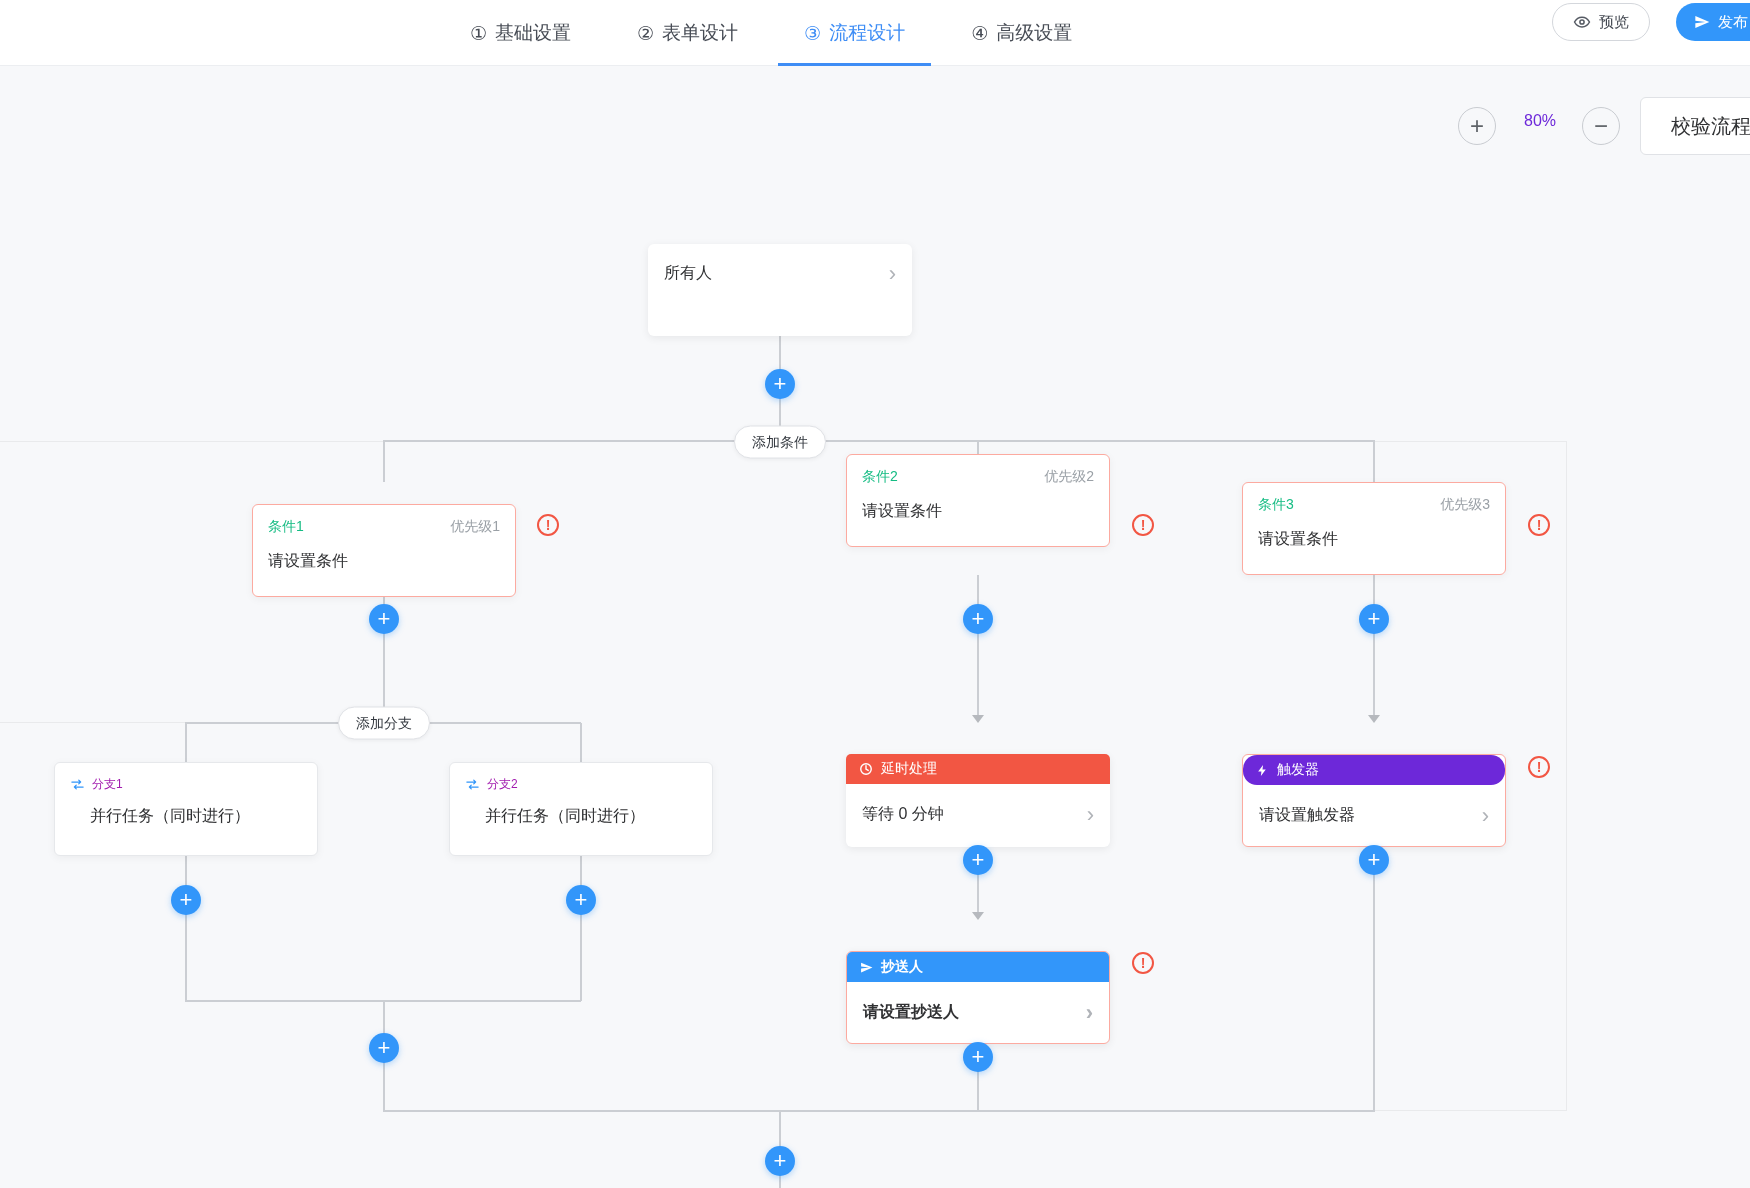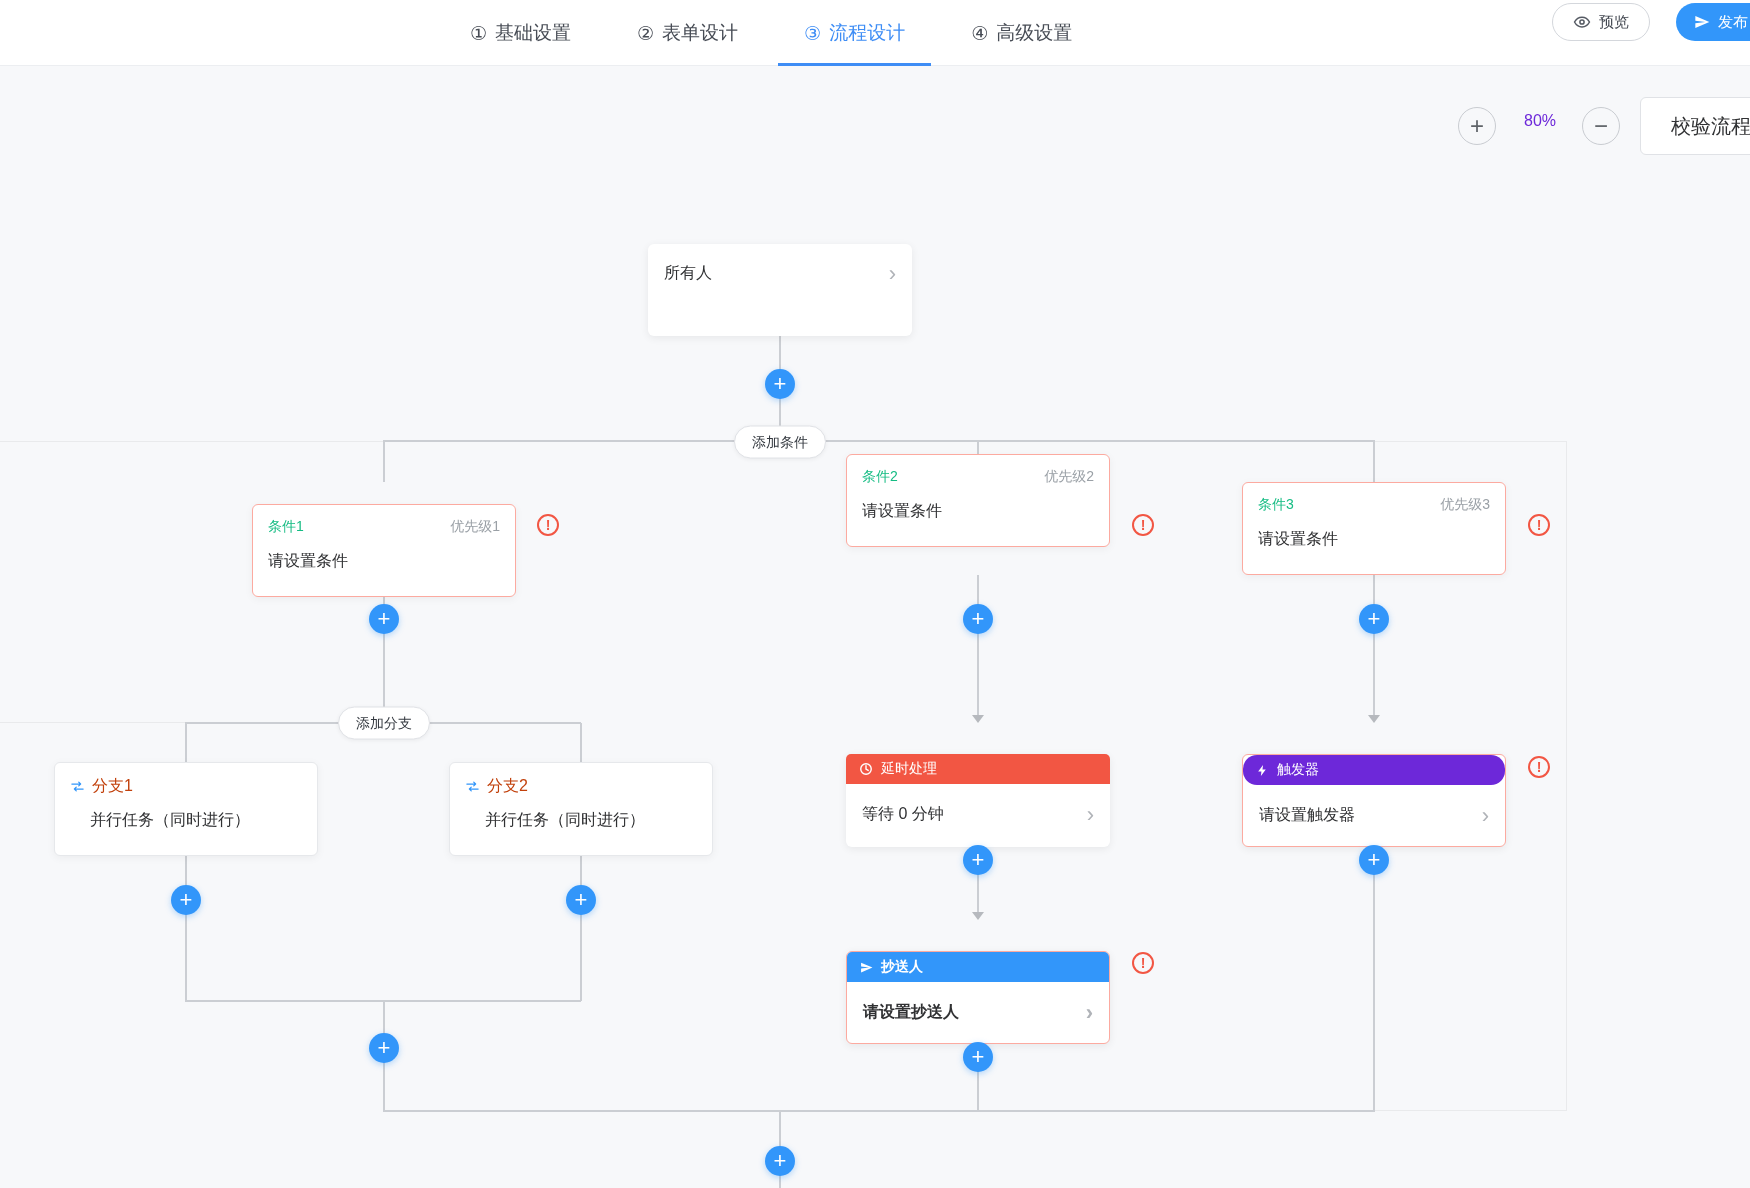--- a/index.html
+++ b/index.html
@@ -112,21 +112,21 @@
   .cond-top { display:flex; justify-content:space-between; align-items:center; font-size:14px; }
   .cond-title { color:#15bc83; }
   .cond-pri { color:#9aa0a6; }
   .cond-body { margin-top:15px; font-size:16px; color:#303133; }
 
   .branch-node {
     position:absolute; width:264px; height:94px; background:#fff;
     border:1px solid #e6e8eb; border-radius:6px; padding:13px 15px;
     box-shadow:0 2px 8px rgba(0,0,0,0.05); z-index:4; cursor:pointer;
   }
-  .branch-top { display:flex; align-items:center; gap:7px; font-size:16px; color:#c2410c; }
+  .branch-top { display:flex; align-items:center; gap:7px; font-size:12px; color:#a21caf; }
   .branch-body { margin-top:13px; font-size:16px; color:#303133;margin-left:20px; }
 
   .warn {
     position:absolute; width:22px; height:22px; border-radius:50%;
     border:2px solid #f25643; color:#f25643; font-size:14px; font-weight:bold;
     display:flex; align-items:center; justify-content:center;
     transform:translate(-50%,-50%); z-index:5; background:transparent;
   }
   .icon { display:inline-flex; flex:none; }
 </style>

